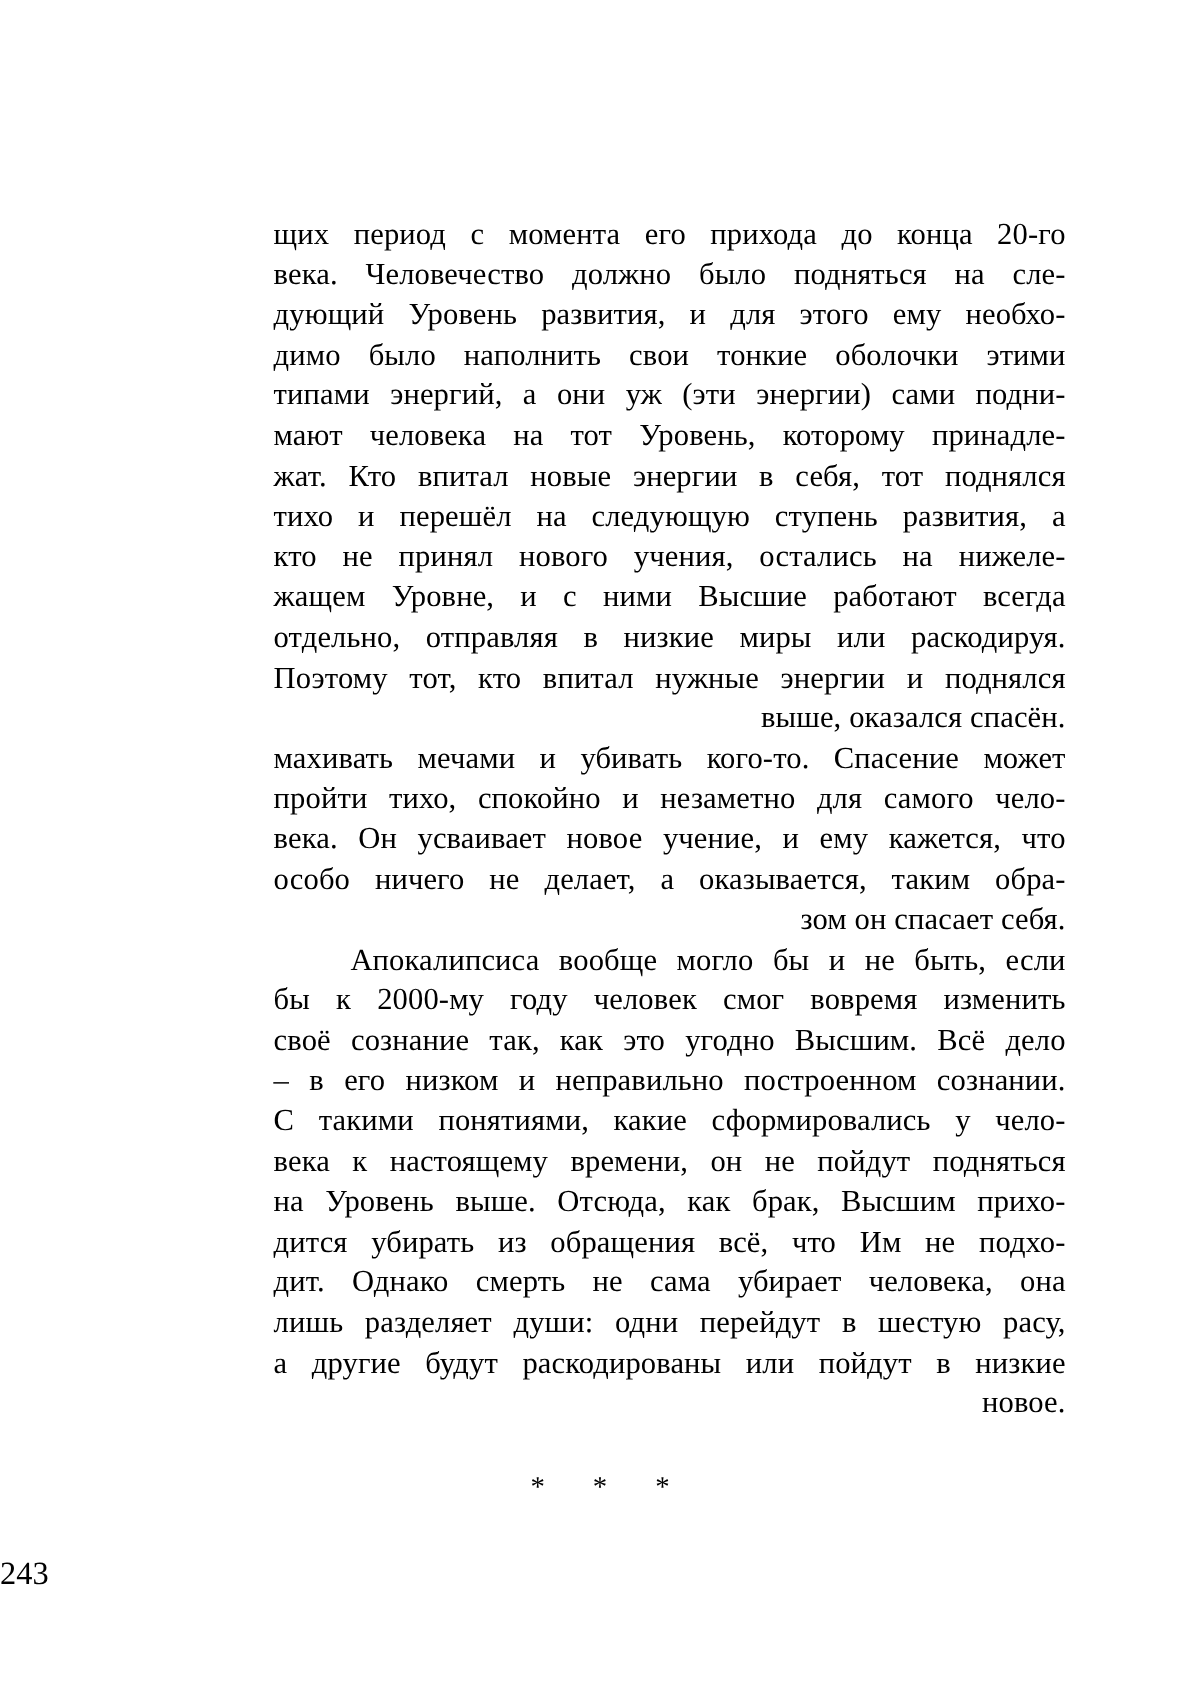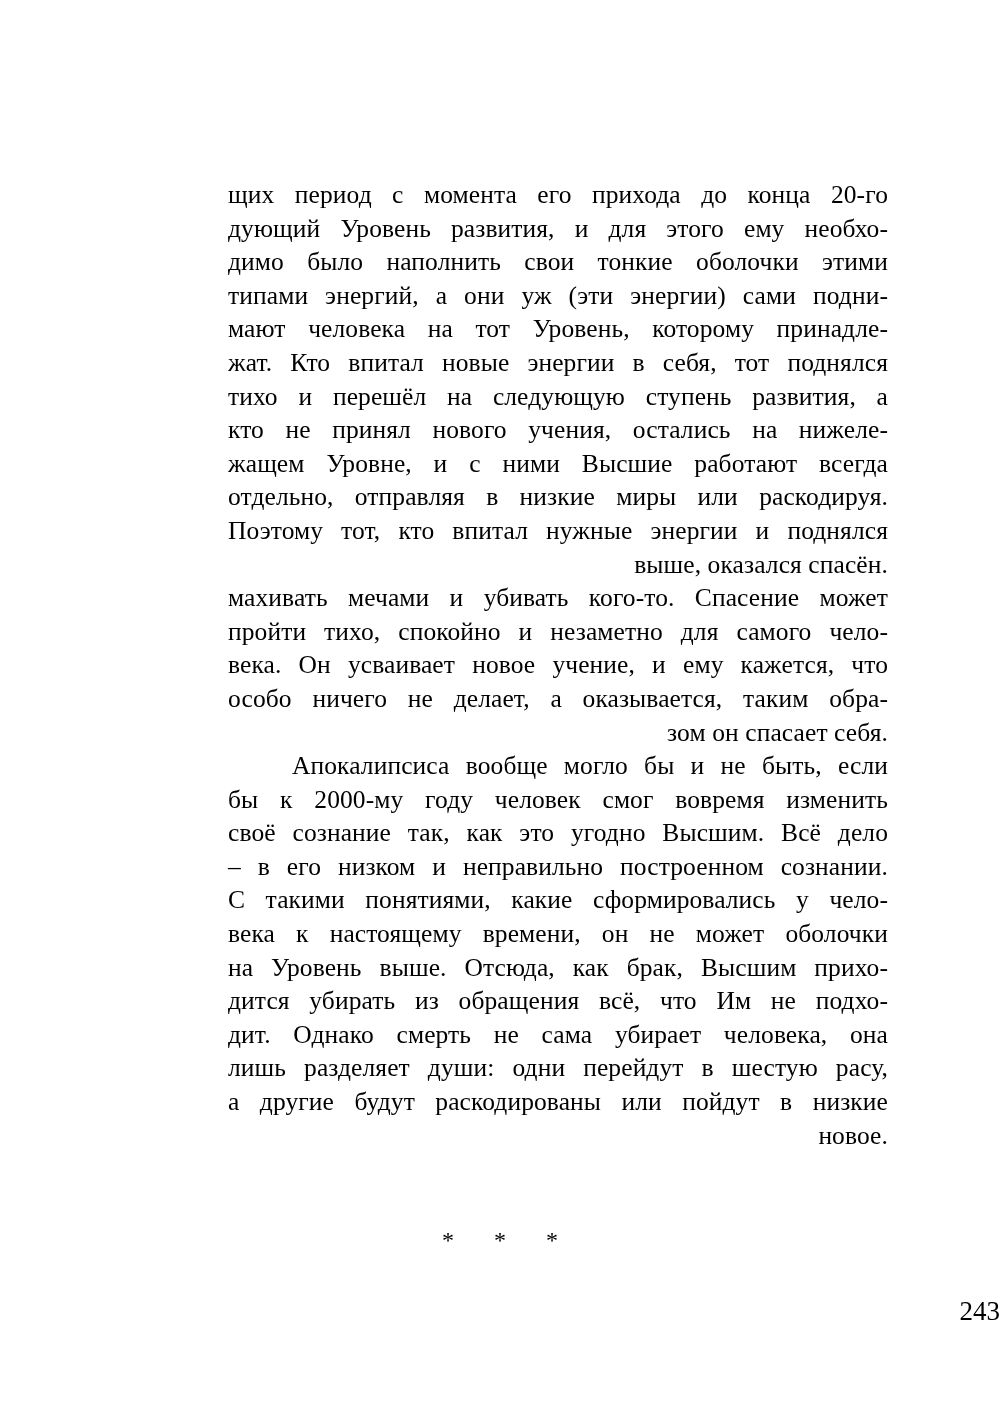--- a/index.html
+++ b/index.html
@@ -81,33 +81,34 @@
     width: 52px;
     text-align: center;
     font-family: "Liberation Serif", "DejaVu Serif", serif;
   }
 
   .folio {
     position: absolute;
     left: 0;
     top: 1296px;
     width: 1000px;
-    text-align: right;
+    text-align: left;
     font-size: 27px;
     line-height: 30px;
   }
 </style>
 </head>
 <body>
 
 <div class="page">
 
   <div class="text-block">
       <div class="para">
         <span class="line justify">щих период с момента его прихода до конца 20-го</span>
+        <span class="line justify">века. Человечество должно было подняться на сле-</span>
         <span class="line justify">дующий Уровень развития, и для этого ему необхо-</span>
         <span class="line justify">димо было наполнить свои тонкие оболочки этими</span>
         <span class="line justify">типами энергий, а они уж (эти энергии) сами подни-</span>
         <span class="line justify">мают человека на тот Уровень, которому принадле-</span>
         <span class="line justify">жат. Кто впитал новые энергии в себя, тот поднялся</span>
         <span class="line justify">тихо и перешёл на следующую ступень развития, а</span>
         <span class="line justify">кто не принял нового учения, остались на нижеле-</span>
         <span class="line justify">жащем Уровне, и с ними Высшие работают всегда</span>
         <span class="line justify">отдельно, отправляя в низкие миры или раскодируя.</span>
         <span class="line justify">Поэтому тот, кто впитал нужные энергии и поднялся</span>
@@ -119,21 +120,21 @@
         <span class="line justify">века. Он усваивает новое учение, и ему кажется, что</span>
         <span class="line justify">особо ничего не делает, а оказывается, таким обра-</span>
         <span class="line flush">зом он спасает себя.</span>
       </div>
       <div class="para">
         <span class="line justify"><span class="indent-box"></span>Апокалипсиса вообще могло бы и не быть, если</span>
         <span class="line justify">бы к 2000-му году человек смог вовремя изменить</span>
         <span class="line justify">своё сознание так, как это угодно Высшим. Всё дело</span>
         <span class="line justify">– в его низком и неправильно построенном сознании.</span>
         <span class="line justify">С такими понятиями, какие сформировались у чело-</span>
-        <span class="line justify">века к настоящему времени, он не может оболочки</span>
+        <span class="line justify">века к настоящему времени, он не пойдут подняться</span>
         <span class="line justify">на Уровень выше. Отсюда, как брак, Высшим прихо-</span>
         <span class="line justify">дится убирать из обращения всё, что Им не подхо-</span>
         <span class="line justify">дит. Однако смерть не сама убирает человека, она</span>
         <span class="line justify">лишь разделяет души: одни перейдут в шестую расу,</span>
         <span class="line justify">а другие будут раскодированы или пойдут в низкие</span>
         <span class="line flush">новое.</span>
       </div>
     </div>
 
   <div class="separator"><span class="star">*</span><span class="star">*</span><span class="star">*</span></div>

